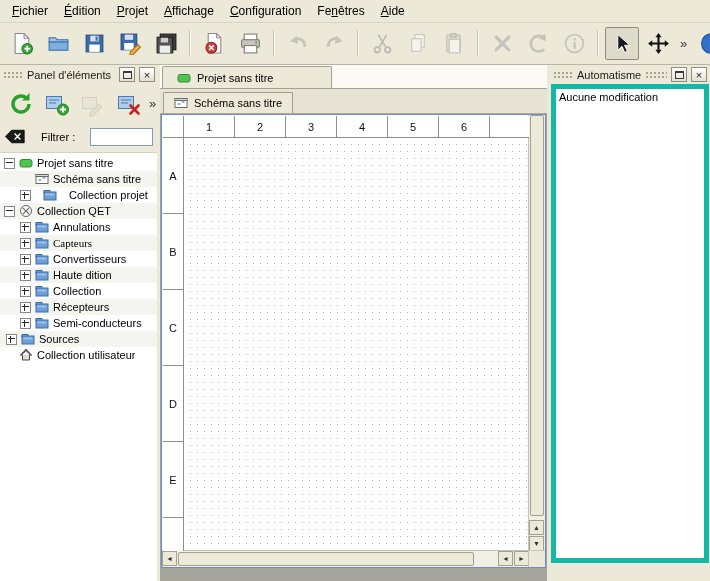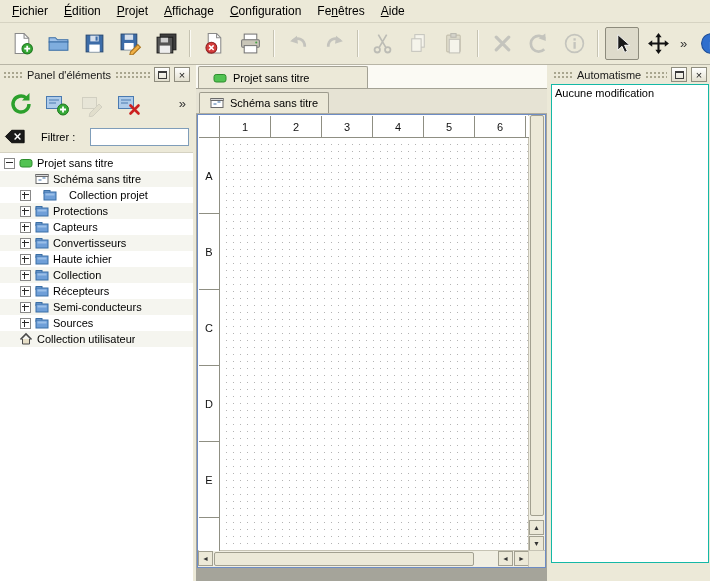--- a/index.html
+++ b/index.html
@@ -19,21 +19,21 @@
   .tbtn .icon svg{width:23px;height:23px;display:block;}
   .tbtn.disabled{opacity:.5;filter:grayscale(.6);}
   .tbtn.active{border:1px solid #8d8b7c;background:#dedbcb;}
   .sep{width:0;height:27px;border-left:1px solid #c6c3b2;border-right:1px solid #fbfaf4;margin:0 4px;flex:none;}
   .spacer{flex:1;}
   .overflow{font-size:13px;color:#333;padding:0 3px;flex:none;}
 
   
   .main{flex:1;display:flex;min-height:0;}
   .dock{display:flex;flex-direction:column;min-height:0;}
-  .dock-left{width:193px;margin-right:3px;flex:none;}
+  .dock-left{width:157px;margin-right:3px;flex:none;}
   .dock-right{width:160px;margin-left:3px;flex:none;}
   .center{flex:1;display:flex;flex-direction:column;min-width:0;}
 
   
   .dock-title{height:17px;display:flex;align-items:center;gap:4px;padding:1px 3px 0 3px;flex:none;}
   .grip{height:7px;background-image:radial-gradient(#a9a68f 1px,transparent 1.3px);background-size:4px 4px;}
   .grip.small{width:20px;flex:none;}
   .grip.fill{flex:1;}
   .dock-title .title{font-size:11px;color:#1a1a1a;white-space:nowrap;}
   .dock-btn{width:14px;height:13px;border:1px solid #8f8d7f;background:linear-gradient(#ffffff,#e3e0cf);
@@ -101,21 +101,21 @@
   .sb-btn.at-left{left:0;}
   .sb-btn.at-right2{right:16px;}
   .sb-btn.at-right{right:0;}
   .sb-btn.left::before{content:"◄";}
   .sb-btn.right::before{content:"►";}
   .h-thumb{position:absolute;top:1px;bottom:1px;left:16px;right:55px;background:#ece9d8;border:1px solid #a2a090;border-radius:2px;}
   .sb-corner{position:absolute;right:0;bottom:0;width:16px;height:16px;background:#ece9d8;
     border-left:1px solid #c6c3b4;border-top:1px solid #c6c3b4;}
 
   
-  .undo-list{flex:1;background:#fff;border:1px solid #14b8a6;margin:1px 1px 18px 1px;padding:2px 3px;overflow:hidden;}
+  .undo-list{flex:1;background:#fff;border:5px solid #14b8a6;margin:1px 1px 18px 1px;padding:2px 3px;overflow:hidden;}
 </style>
 </head>
 <body>
 
 <div class="app">
 
   <div class="menubar" id="menubar">
       <div class="menu-item"><u>F</u>ichier</div>
       <div class="menu-item"><u>É</u>dition</div>
       <div class="menu-item"><u>P</u>rojet</div>
@@ -381,32 +381,42 @@
             <span class="exp plus"></span>
             <span class="icon t14">
               <svg viewBox="0 0 14 14">
                 <rect x="1" y="2.5" width="6" height="3" fill="#8fb6e4" stroke="#3a6ea5"></rect>
                 <rect x="1" y="4" width="12" height="8" fill="#6f9fd8" stroke="#3a6ea5"></rect>
                 <rect x="2.5" y="5.5" width="9" height="2" fill="#9cc0e8"></rect>
               </svg>
             </span>
             <span class="tree-label">Collection projet</span>
           </div>
-          <div class="tree-row" style="padding-left: 20px;">
-            <span class="exp plus"></span>
-            <span class="icon t14">
-              <svg viewBox="0 0 14 14">
-                <rect x="1" y="2.5" width="6" height="3" fill="#8fb6e4" stroke="#3a6ea5"></rect>
-                <rect x="1" y="4" width="12" height="8" fill="#6f9fd8" stroke="#3a6ea5"></rect>
-                <rect x="2.5" y="5.5" width="9" height="2" fill="#9cc0e8"></rect>
-              </svg>
-            </span>
-            <span class="tree-label">Protections</span>
-          </div>
-          <div class="tree-row" style="padding-left: 20px;">
+          <div class="tree-row" style="padding-left: 4px;">
+            <span class="exp minus"></span>
+            <span class="icon t14">
+              <svg viewBox="0 0 14 14">
+                <circle cx="7" cy="7" r="5.5" fill="#fafafa" stroke="#6a6a6a"></circle>
+                <path d="M3.8 3.8l6.4 6.4M10.2 3.8l-6.4 6.4" stroke="#6a6a6a" stroke-width="1.2"></path>
+              </svg>
+            </span>
+            <span class="tree-label">Collection QET</span>
+          </div>
+          <div class="tree-row" style="padding-left: 20px;">
+            <span class="exp plus"></span>
+            <span class="icon t14">
+              <svg viewBox="0 0 14 14">
+                <rect x="1" y="2.5" width="6" height="3" fill="#8fb6e4" stroke="#3a6ea5"></rect>
+                <rect x="1" y="4" width="12" height="8" fill="#6f9fd8" stroke="#3a6ea5"></rect>
+                <rect x="2.5" y="5.5" width="9" height="2" fill="#9cc0e8"></rect>
+              </svg>
+            </span>
+            <span class="tree-label">Annulations</span>
+          </div>
+          <div class="tree-row" style="padding-left: 20px; font-family: Liberation Serif, serif;">
             <span class="exp plus"></span>
             <span class="icon t14">
               <svg viewBox="0 0 14 14">
                 <rect x="1" y="2.5" width="6" height="3" fill="#8fb6e4" stroke="#3a6ea5"></rect>
                 <rect x="1" y="4" width="12" height="8" fill="#6f9fd8" stroke="#3a6ea5"></rect>
                 <rect x="2.5" y="5.5" width="9" height="2" fill="#9cc0e8"></rect>
               </svg>
             </span>
             <span class="tree-label">Capteurs</span>
           </div>
@@ -423,21 +433,21 @@
           </div>
           <div class="tree-row" style="padding-left: 20px;">
             <span class="exp plus"></span>
             <span class="icon t14">
               <svg viewBox="0 0 14 14">
                 <rect x="1" y="2.5" width="6" height="3" fill="#8fb6e4" stroke="#3a6ea5"></rect>
                 <rect x="1" y="4" width="12" height="8" fill="#6f9fd8" stroke="#3a6ea5"></rect>
                 <rect x="2.5" y="5.5" width="9" height="2" fill="#9cc0e8"></rect>
               </svg>
             </span>
-            <span class="tree-label">Haute ichier</span>
+            <span class="tree-label">Haute dition</span>
           </div>
           <div class="tree-row" style="padding-left: 20px;">
             <span class="exp plus"></span>
             <span class="icon t14">
               <svg viewBox="0 0 14 14">
                 <rect x="1" y="2.5" width="6" height="3" fill="#8fb6e4" stroke="#3a6ea5"></rect>
                 <rect x="1" y="4" width="12" height="8" fill="#6f9fd8" stroke="#3a6ea5"></rect>
                 <rect x="2.5" y="5.5" width="9" height="2" fill="#9cc0e8"></rect>
               </svg>
             </span>
@@ -458,21 +468,21 @@
             <span class="exp plus"></span>
             <span class="icon t14">
               <svg viewBox="0 0 14 14">
                 <rect x="1" y="2.5" width="6" height="3" fill="#8fb6e4" stroke="#3a6ea5"></rect>
                 <rect x="1" y="4" width="12" height="8" fill="#6f9fd8" stroke="#3a6ea5"></rect>
                 <rect x="2.5" y="5.5" width="9" height="2" fill="#9cc0e8"></rect>
               </svg>
             </span>
             <span class="tree-label">Semi-conducteurs</span>
           </div>
-          <div class="tree-row" style="padding-left: 20px;">
+          <div class="tree-row" style="padding-left: 6px;">
             <span class="exp plus"></span>
             <span class="icon t14">
               <svg viewBox="0 0 14 14">
                 <rect x="1" y="2.5" width="6" height="3" fill="#8fb6e4" stroke="#3a6ea5"></rect>
                 <rect x="1" y="4" width="12" height="8" fill="#6f9fd8" stroke="#3a6ea5"></rect>
                 <rect x="2.5" y="5.5" width="9" height="2" fill="#9cc0e8"></rect>
               </svg>
             </span>
             <span class="tree-label">Sources</span>
           </div>

